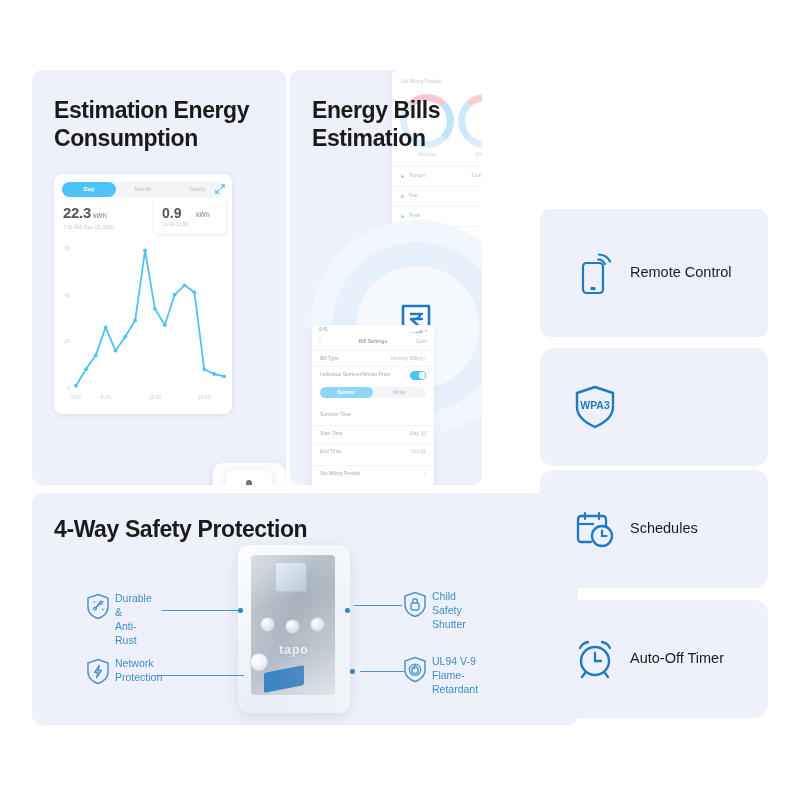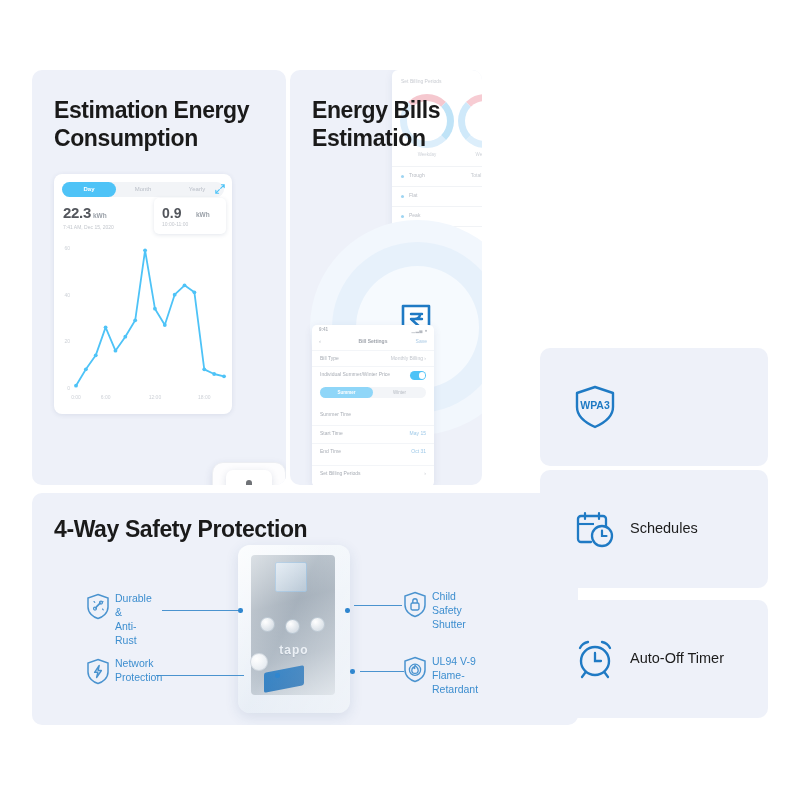--- a/index.html
+++ b/index.html
@@ -149,21 +149,21 @@
   .leaddot{position:absolute;width:4.5px;height:4.5px;border-radius:50%;background:#2f86cf;}
 
   
   .side{position:absolute;left:540px;width:228px;height:128px;}
   .side .ico{position:absolute;left:32px;top:50%;transform:translateY(-50%);
       width:46px;height:46px;}
   .side .lbl{position:absolute;left:90px;top:50%;transform:translateY(-50%);
       font-size:14.5px;color:#1c1c1c;line-height:1.35;white-space:pre-line;}
   #side-0{top:70px;} #side-1{top:209px;} #side-2{top:348px;}
   #side-3{top:470px;} #side-4{top:600px;}
-  #side-2,#side-3,#side-4{height:118px;}
+  #side-2,#side-3,#side-4{height:118px;border-radius:14px;}
   #side-2{height:118px;} 
 </style>
 </head>
 <body>
 
 <div class="stage">
 
   <div class="card" id="panel-energy">
     <div class="h1">Estimation Energy
 Consumption</div>
@@ -378,20 +378,29 @@
         <path d="M12 1.5 22 5v9c0 6-5.2 10-10 11.5C7.2 24 2 20 2 14V5z" fill="none" stroke="#4a93cf" stroke-width="1.5"></path>
         <circle cx="12" cy="13.8" r="5.6" fill="none" stroke="#4a93cf" stroke-width="1.3"></circle>
         <path d="M12 9.2c2.4 2.1 3.2 3.4 3.2 5a3.2 3.2 0 0 1-6.4 0c0-1.3.7-2.3 1.6-3.2.3.9.8 1.3 1.3 1.5-.3-1.2-.1-2.2.3-3.3z" fill="none" stroke="#4a93cf" stroke-width="1.3" stroke-linejoin="round"></path>
       </svg>
       <div class="txt">UL94 V-9
 Flame-Retardant</div>
     </div>
   </div>
 
 
+  <div class="card side" id="side-1">
+    <svg class="ico" viewBox="0 0 46 46">
+      <rect x="11" y="13" width="20" height="30" rx="3.5" fill="none" stroke="#1f7ac4" stroke-width="2.2"></rect>
+      <rect x="18.5" y="37" width="5" height="3.2" rx="1" fill="#1f7ac4"></rect>
+      <path d="M26 9.5a8 8 0 0 1 7 4.5" fill="none" stroke="#1f7ac4" stroke-width="2.1" stroke-linecap="round"></path>
+      <path d="M27 4.5a13 13 0 0 1 11 7" fill="none" stroke="#1f7ac4" stroke-width="2.1" stroke-linecap="round"></path>
+    </svg>
+    <div class="lbl">Remote Control</div>
+  </div>
 
   <div class="card side" id="side-2">
     <svg class="ico" viewBox="0 0 46 46">
       <path d="M23 3 41 9v14c0 10-9 16-18 20C14 39 5 33 5 23V9z" fill="none" stroke="#1f7ac4" stroke-width="2.4" stroke-linejoin="round"></path>
       <text x="23" y="25" text-anchor="middle" font-family="Liberation Sans, sans-serif" font-size="10.5" font-weight="bold" fill="#1f7ac4">WPA3</text>
     </svg>
   </div>
 
   <div class="card side" id="side-4">
     <svg class="ico" viewBox="0 0 46 46">

